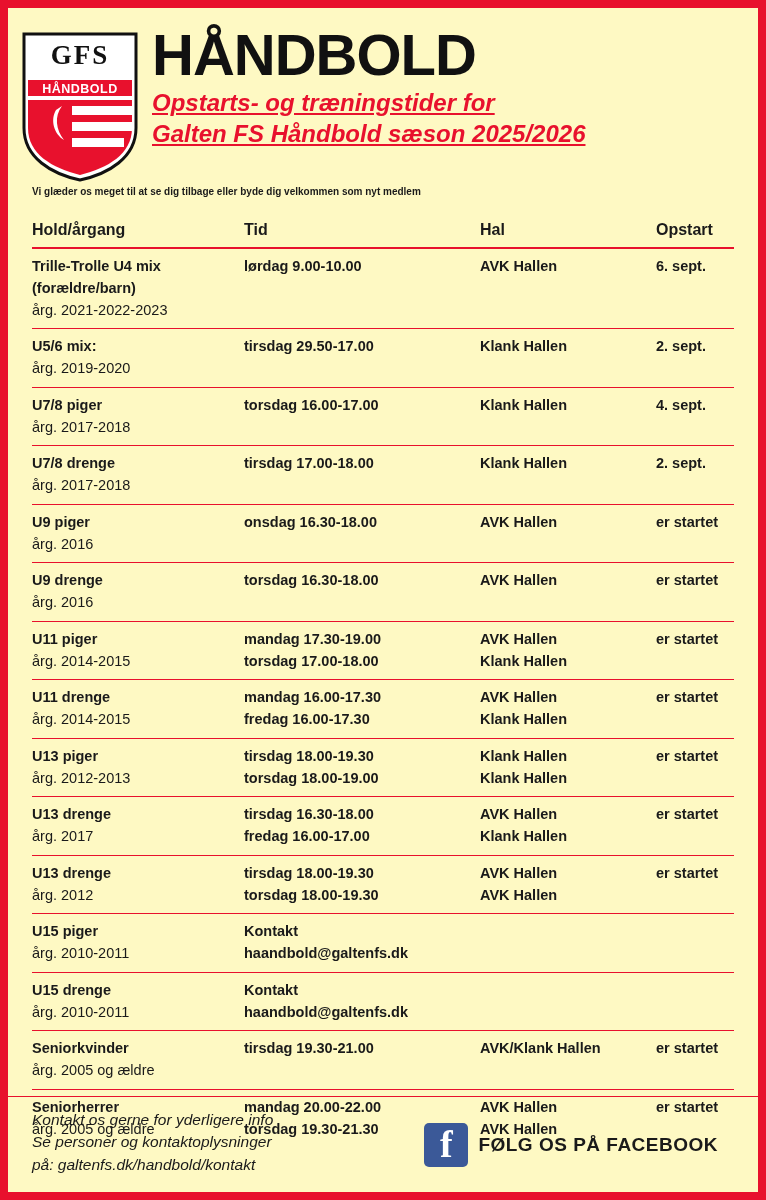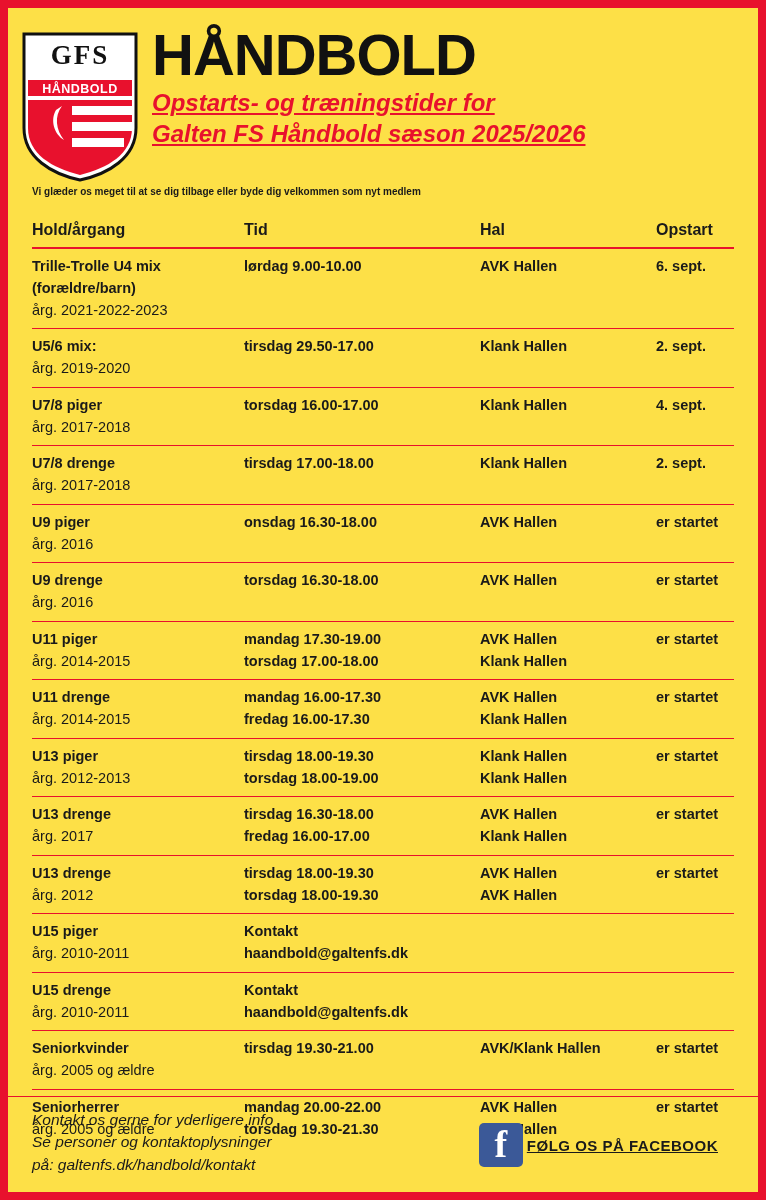--- a/index.html
+++ b/index.html
@@ -7,21 +7,21 @@
   body {
     width: 766px; height: 1200px;
     background: #e8112d;
     font-family: "Liberation Sans", sans-serif;
     overflow: hidden;
   }
   .poster {
     position: absolute;
     left: 8px; top: 8px;
     width: 750px; height: 1184px;
-    background: #fde047;
+    background: #fef9c3;
   }
   
   .header {
     display: flex;
     align-items: flex-start;
     padding: 14px 0 0 14px;
     height: 170px;
   }
   .logo {
     width: 116px;
@@ -124,26 +124,25 @@
     top: 50%;
     transform: translateY(-52%);
     text-align: center;
     color: #fff;
     font-family: "Liberation Serif", serif;
     font-weight: bold;
     font-size: 38px;
     line-height: 1;
   }
   .fb-label {
-    margin-left: 4px;
-    font-size: 15px;
+    margin-left: 10px;
+    font-size: 19px;
     font-weight: bold;
     letter-spacing: 0.5px;
     color: #1a1a1a;
-    text-decoration: underline;
   }
 </style>
 </head>
 <body>
 
 <div class="poster">
 
   <div class="header">
 
     <div class="logo">

